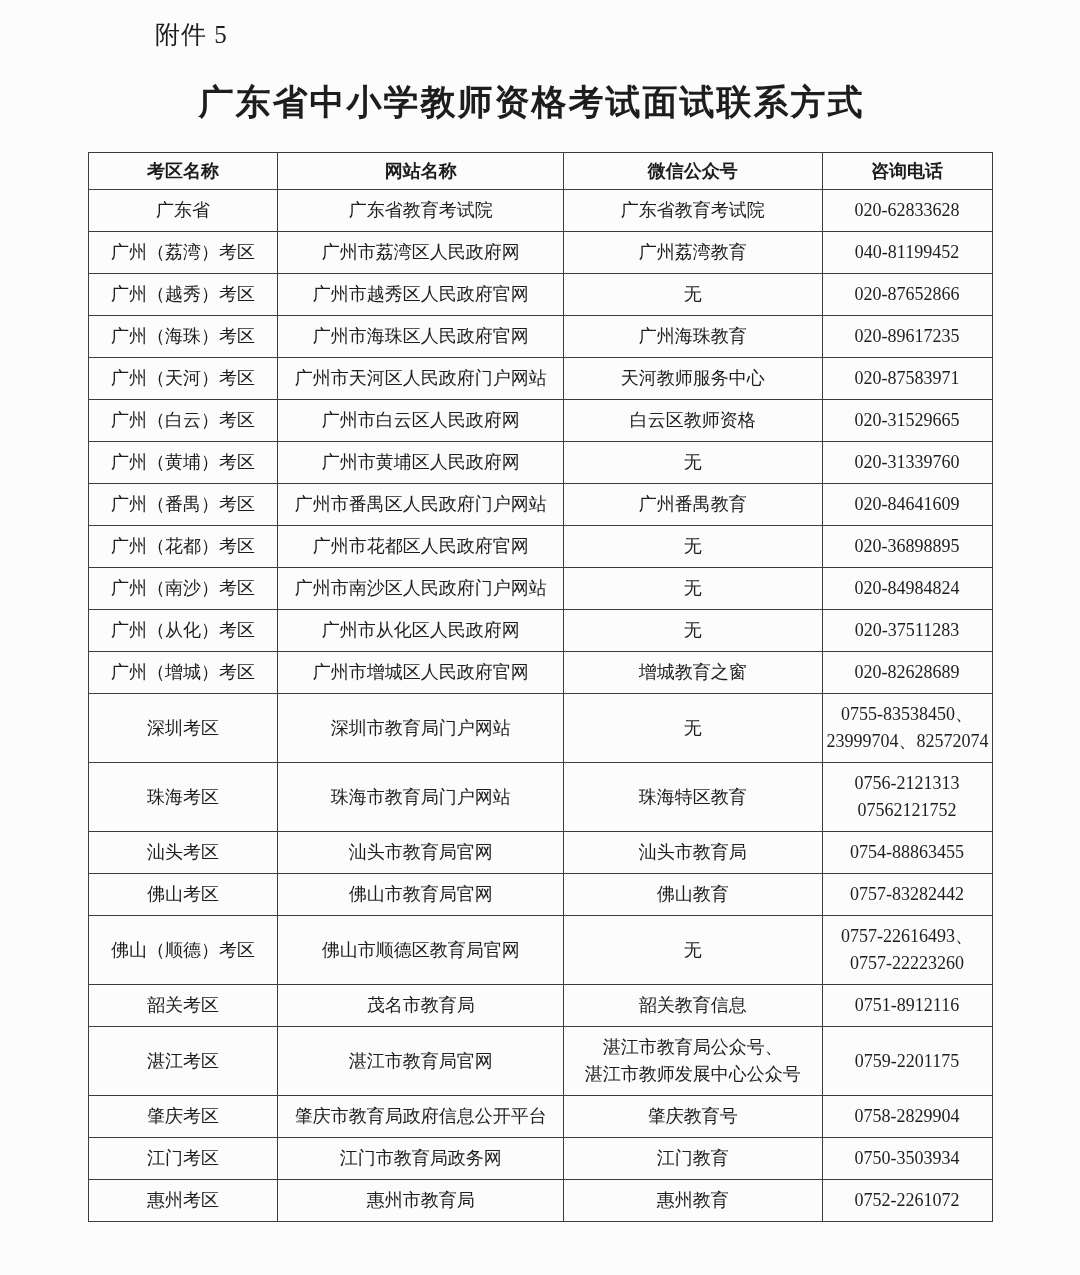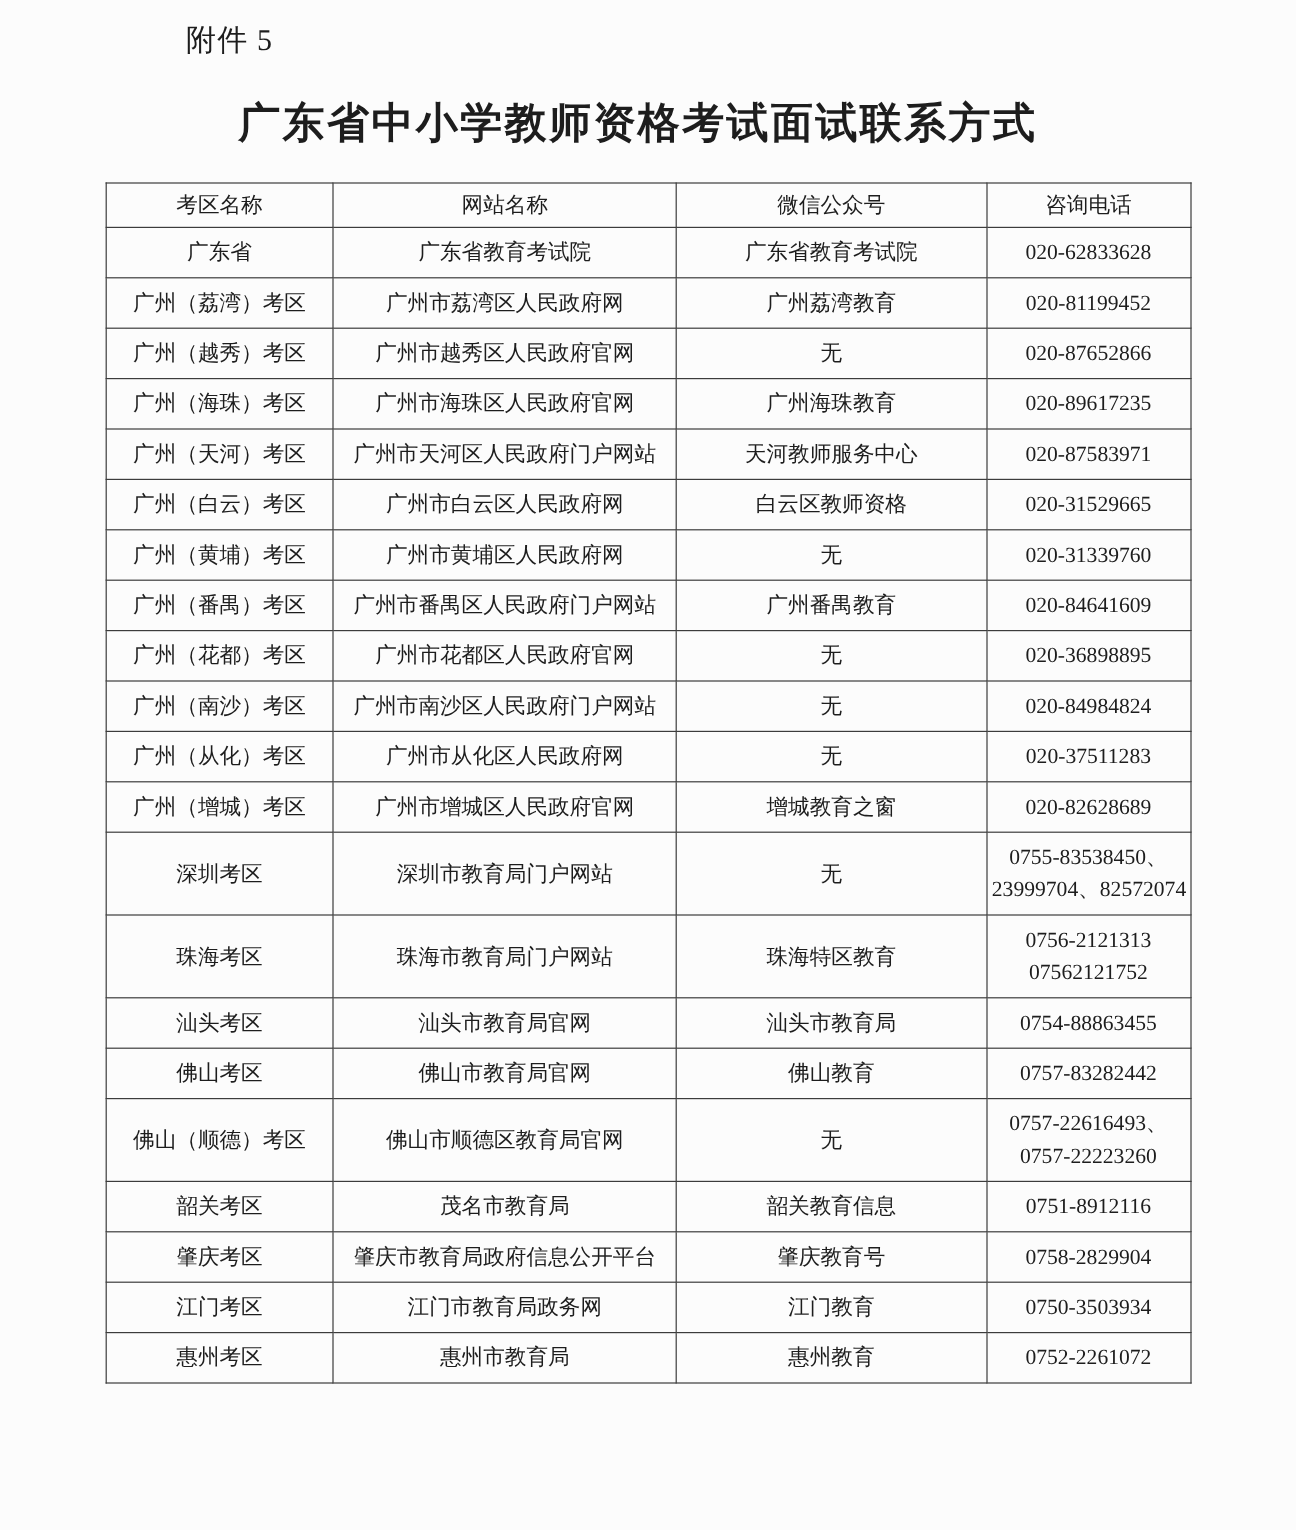--- a/index.html
+++ b/index.html
@@ -44,21 +44,21 @@
   table.contact th,
   table.contact td {
     border: 1px solid #3c3c3c;
     text-align: center;
     vertical-align: middle;
     padding: 7px 4px;
     font-size: 18px;
     overflow: hidden;
   }
   table.contact th {
-    font-weight: normal;
+    font-weight: bold;
     padding: 6px 4px;
   }
   .cell-line {
     line-height: 27px;
     white-space: nowrap;
   }
   col.c1 { width: 21.0%; }
   col.c2 { width: 31.6%; }
   col.c3 { width: 28.6%; }
   col.c4 { width: 18.8%; }
@@ -106,21 +106,21 @@
           <td>
             <div class="cell-line">广州（荔湾）考区</div>
           </td>
           <td>
             <div class="cell-line">广州市荔湾区人民政府网</div>
           </td>
           <td>
             <div class="cell-line">广州荔湾教育</div>
           </td>
           <td>
-            <div class="cell-line">020-81199452</div>
+            <div class="cell-line">040-81199452</div>
           </td>
         </tr>
         <tr>
           <td>
             <div class="cell-line">广州（越秀）考区</div>
           </td>
           <td>
             <div class="cell-line">广州市越秀区人民政府官网</div>
           </td>
           <td>
@@ -338,20 +338,35 @@
           </td>
           <td>
             <div class="cell-line">韶关教育信息</div>
           </td>
           <td>
             <div class="cell-line">0751-8912116</div>
           </td>
         </tr>
         <tr>
           <td>
+            <div class="cell-line">湛江考区</div>
+          </td>
+          <td>
+            <div class="cell-line">湛江市教育局官网</div>
+          </td>
+          <td>
+            <div class="cell-line">湛江市教育局公众号、</div>
+            <div class="cell-line">湛江市教师发展中心公众号</div>
+          </td>
+          <td>
+            <div class="cell-line">0759-2201175</div>
+          </td>
+        </tr>
+        <tr>
+          <td>
             <div class="cell-line">肇庆考区</div>
           </td>
           <td>
             <div class="cell-line">肇庆市教育局政府信息公开平台</div>
           </td>
           <td>
             <div class="cell-line">肇庆教育号</div>
           </td>
           <td>
             <div class="cell-line">0758-2829904</div>

